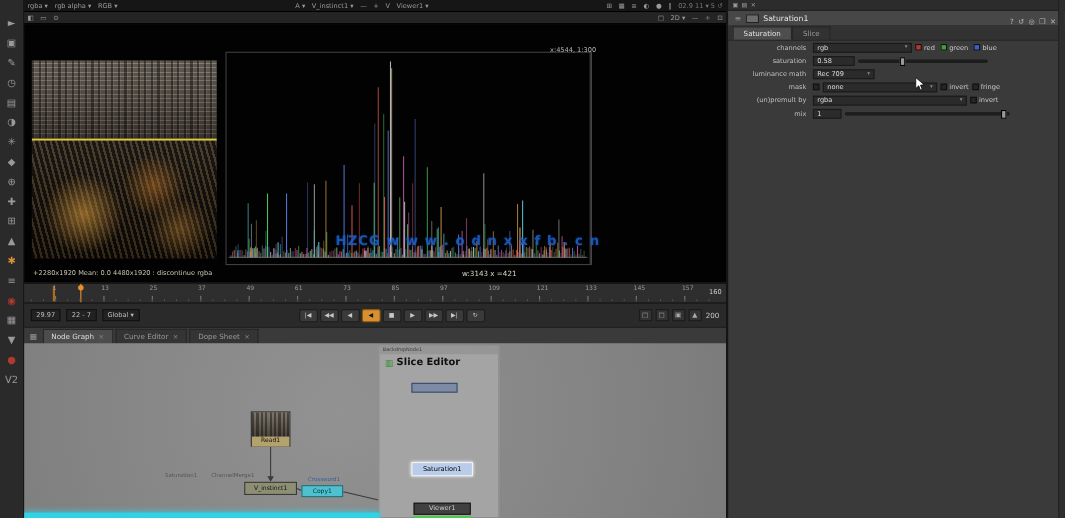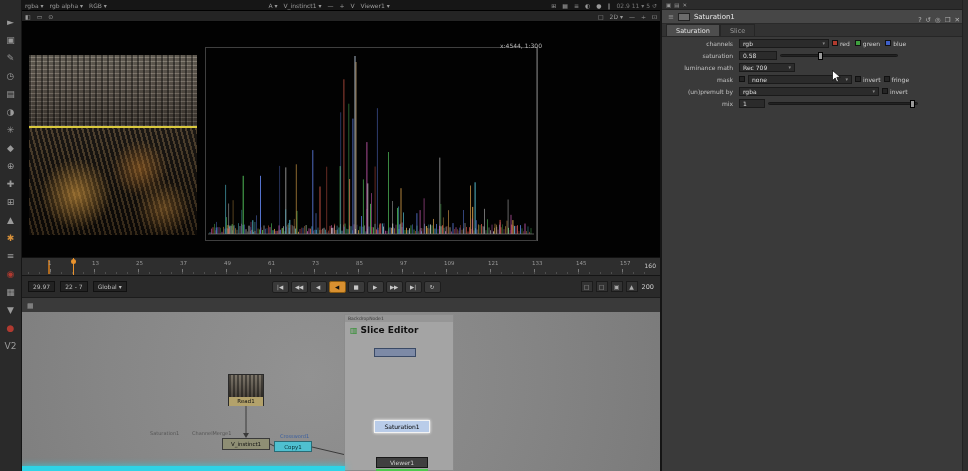--- a/index.html
+++ b/index.html
@@ -525,20 +525,25 @@
           <line x1="73.0" y1="186" x2="73.0" y2="177.4" stroke="#c85ab0" stroke-opacity="0.74" stroke-width="1"></line>
           <line x1="253.9" y1="186" x2="253.9" y2="179.6" stroke="#5a78d8" stroke-opacity="0.76" stroke-width="1"></line>
           <line x1="290.7" y1="186" x2="290.7" y2="178.8" stroke="#cfcfcf" stroke-opacity="0.44" stroke-width="1"></line>
           <line x1="149" y1="186" x2="149" y2="8" stroke="#b8c8d8" stroke-opacity="0.9" stroke-width="1"></line>
           <line x1="150" y1="186" x2="150" y2="14" stroke="#d8b07a" stroke-opacity="0.7" stroke-width="1"></line>
           <line x1="2" y1="186" x2="328" y2="186" stroke="#888" stroke-opacity="0.6" stroke-width="1"></line>
         </svg>
     </div>
     <div id="scope-cursor-line"></div>
     <div id="scope-label">x:4544, 1:300</div>
+    <div id="watermark">HZCG  w w w . o d n x x f b . c n</div>
+    <div id="viewer-info">
+      <span id="info-left">+2280x1920   Mean: 0.0  4480x1920 : discontinue rgba</span>
+      <span id="info-center">w:3143 x =421</span>
+    </div>
   </div>
 
   <div id="timeline">
     <span id="range-start-mark"></span>
     <span id="playhead"></span>
     <span id="playhead-line"></span>
     <span id="timeline-end-label">160</span>
   <span class="tick-label" style="left: 26px;">1</span>
       <span class="tick-line" style="left: 28px;"></span>
       <span class="tick-label" style="left: 70px;">13</span>
@@ -645,20 +650,34 @@
         <div class="tr-mini">□</div>
         <div class="tr-mini">□</div>
         <div class="tr-mini">▣</div>
         <div class="tr-mini">▲</div>
       </div>
     <span id="transport-value">200</span>
   </div>
 
   <div id="bottom-tabs">
     <span id="bottom-tabs-menu">▦</span>
+    <div id="bottom-tabs-row">
+        <div class="btab active">
+          <span class="btab-label">Node Graph</span>
+          <span class="btab-close">×</span>
+        </div>
+        <div class="btab">
+          <span class="btab-label">Curve Editor</span>
+          <span class="btab-close">×</span>
+        </div>
+        <div class="btab">
+          <span class="btab-label">Dope Sheet</span>
+          <span class="btab-close">×</span>
+        </div>
+      </div>
   </div>
 
   <div id="node-graph">
     <svg id="graph-edges" width="638" height="159" viewBox="0 0 638 159">
       <line x1="224" y1="94" x2="224" y2="124" stroke="#3a3a3a" stroke-width="1"></line>
       <polygon points="224,126 221,121 227,121" fill="#3a3a3a"></polygon>
       <line x1="248" y1="132" x2="252" y2="134" stroke="#3a3a3a" stroke-width="1"></line>
       <line x1="290" y1="135" x2="354" y2="150" stroke="#3a3a3a" stroke-width="1"></line>
       <polygon points="354,150 348,147 350,152" fill="#3a3a3a"></polygon>
       <line x1="377" y1="45" x2="377" y2="106" stroke="#3a3a3a" stroke-width="1"></line>

